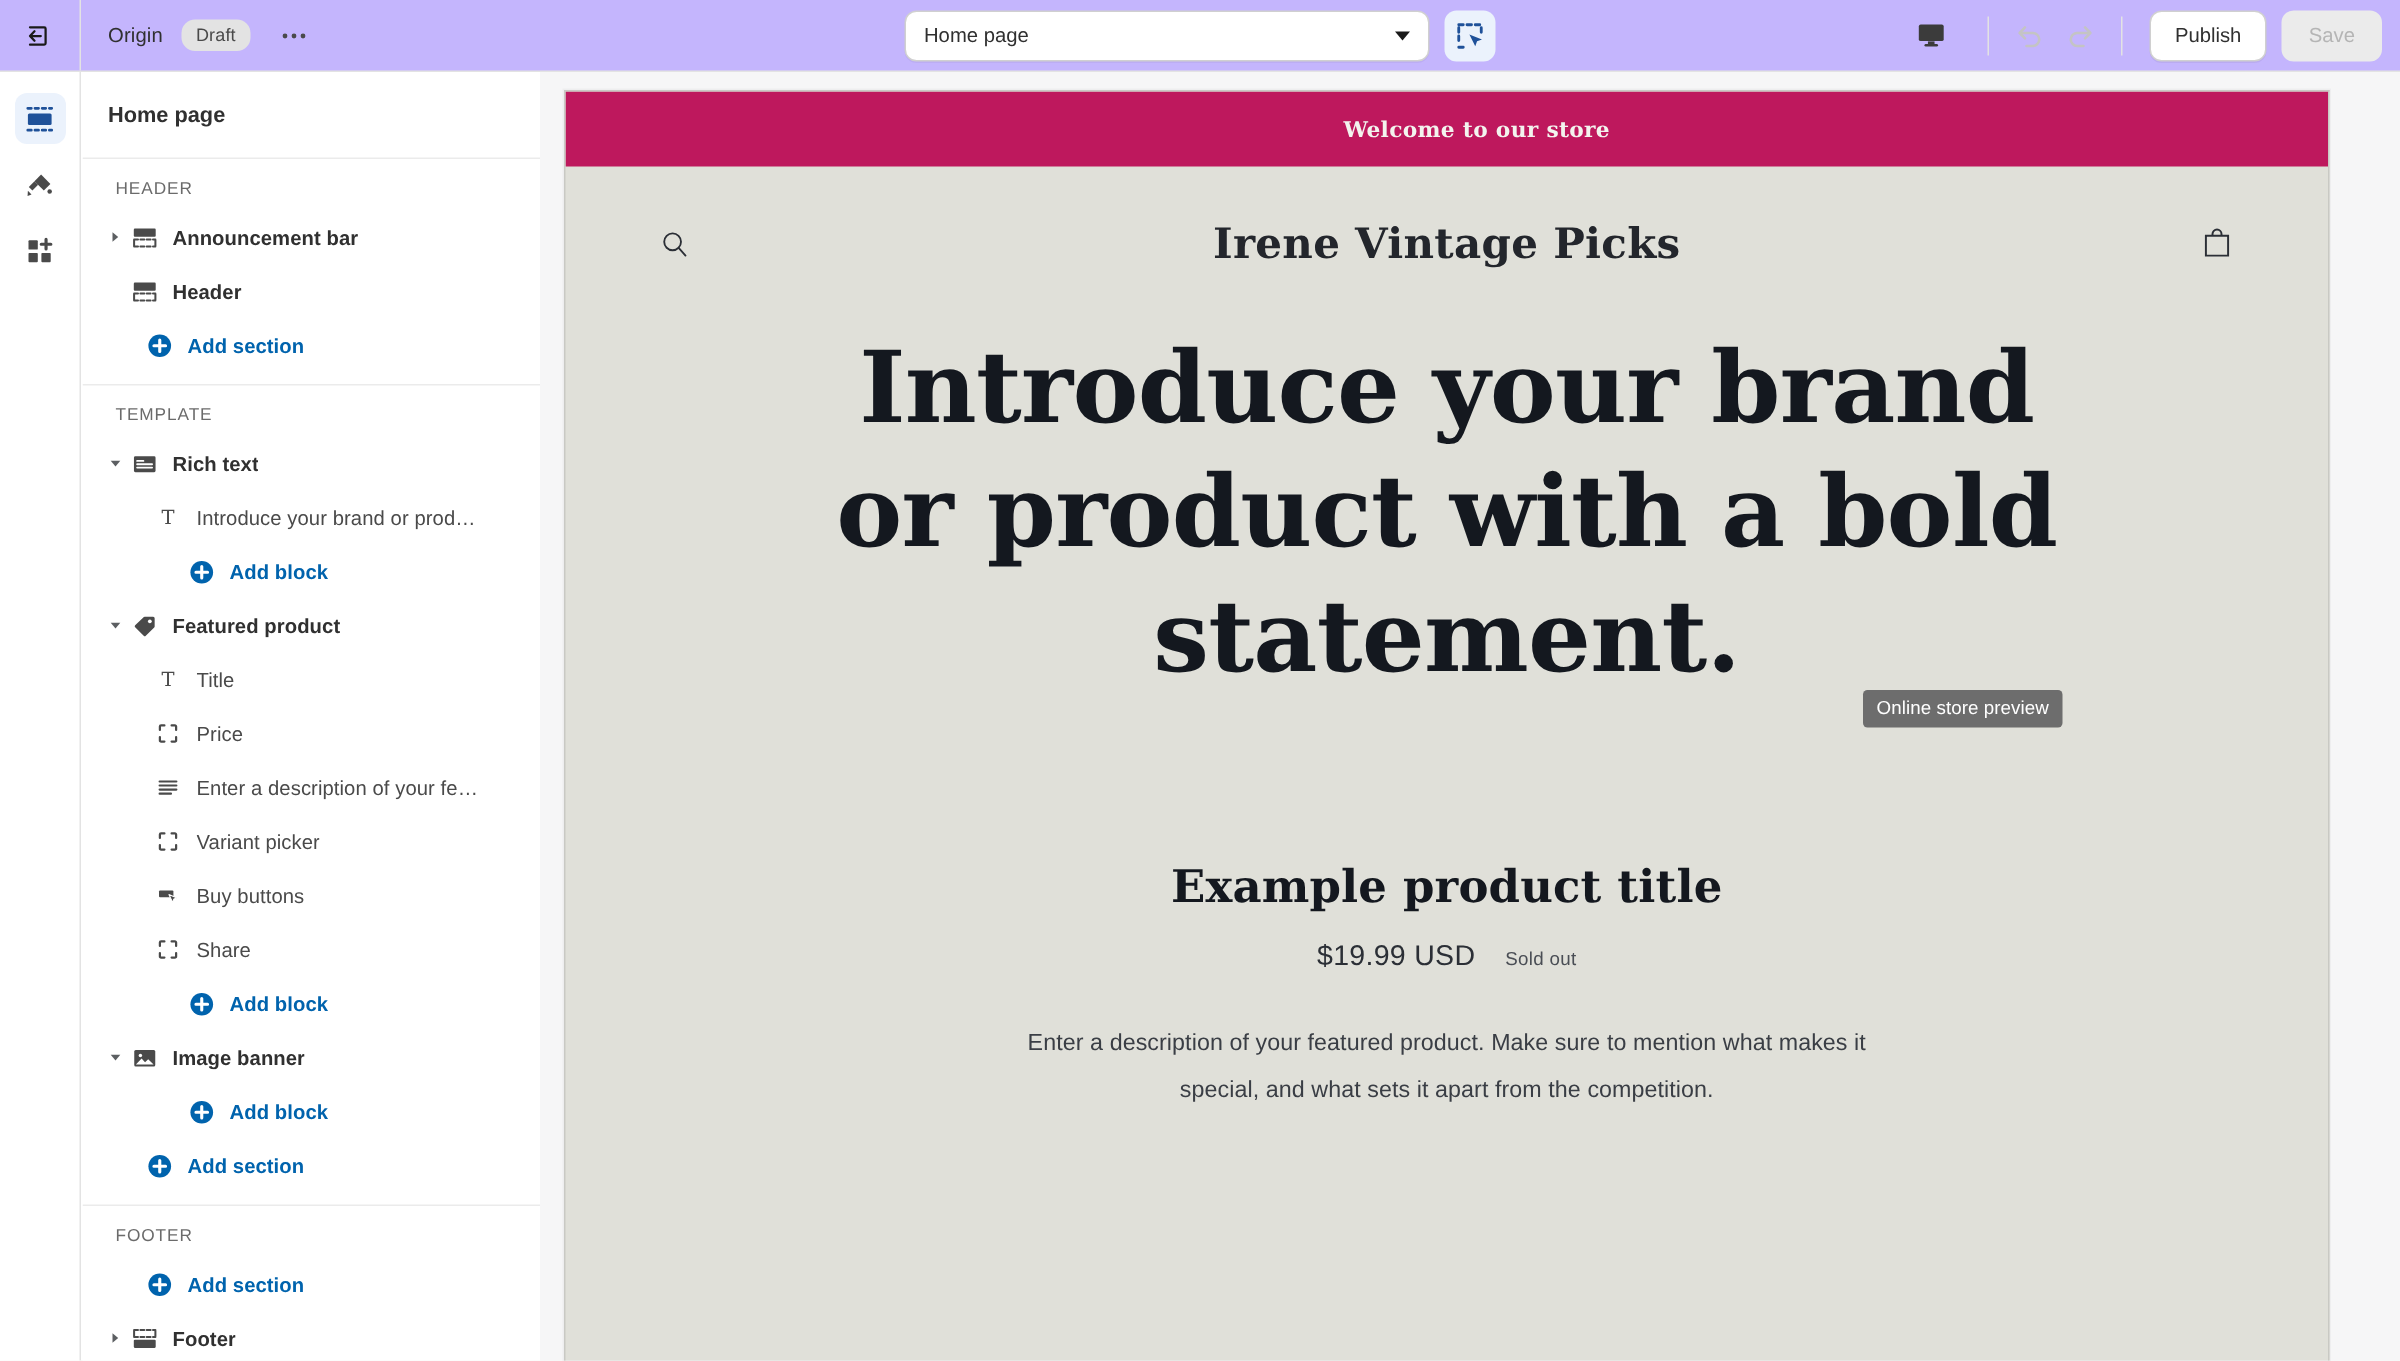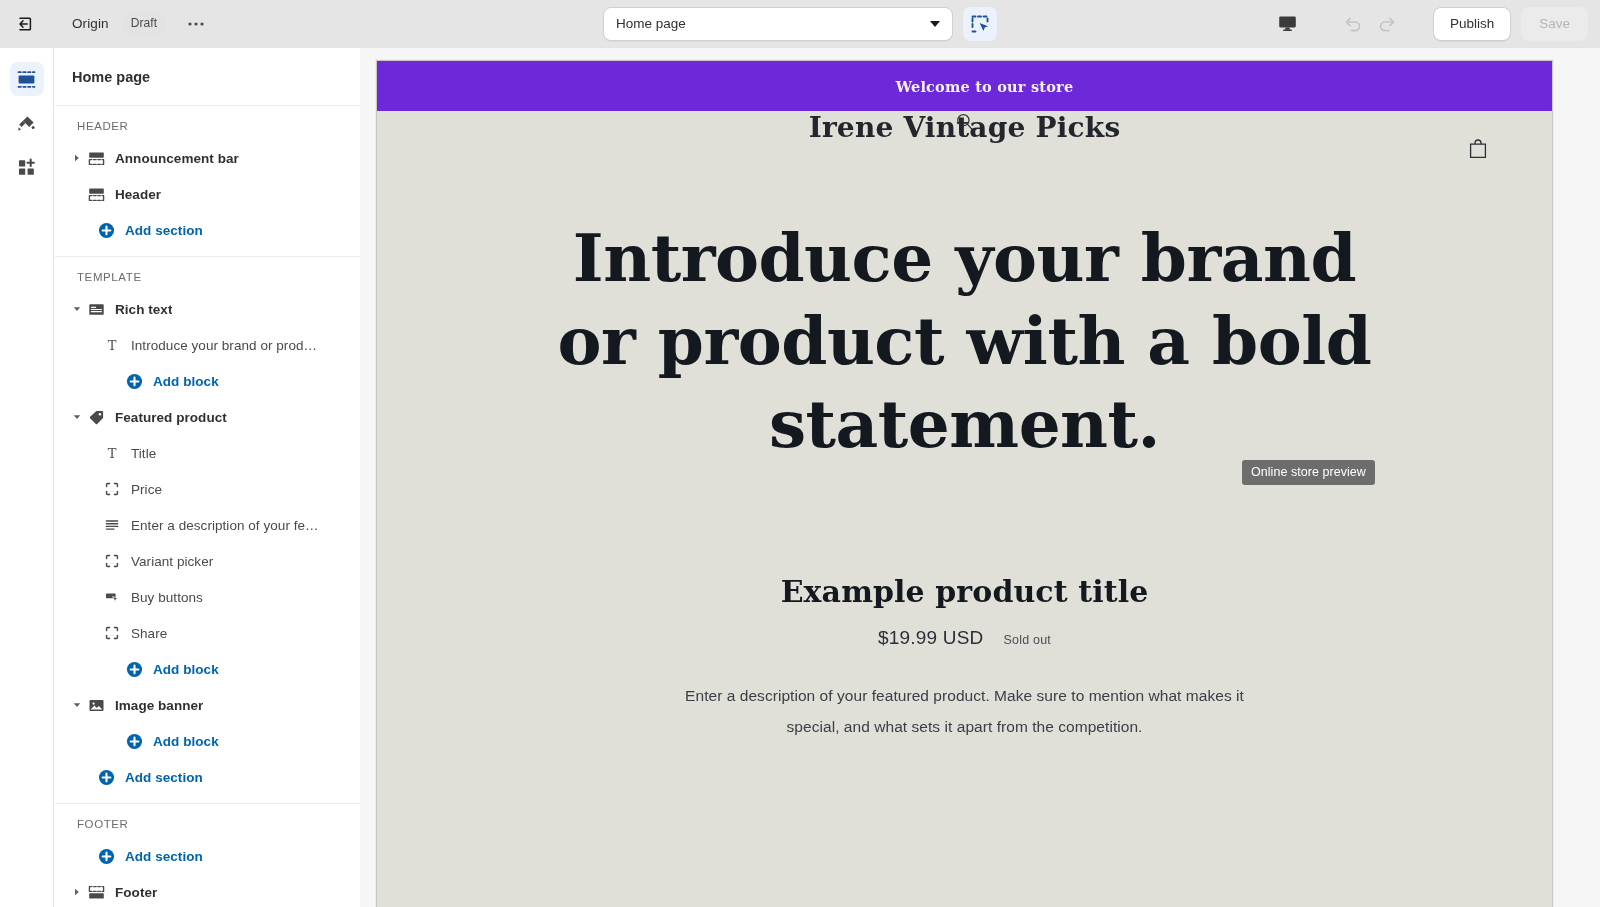--- a/index.html
+++ b/index.html
@@ -7,21 +7,21 @@
     width: 1600px; height: 907px;
     overflow: hidden;
     background: #fff;
     font-family: "Liberation Sans", sans-serif;
     -webkit-font-smoothing: antialiased;
   }
 
   
   .topbar {
     position: absolute; top: 0; left: 0; width: 1600px; height: 48px;
-    background: #e5e5e5; border-bottom: 1px solid #e3e3e3;
+    background: #c4b5fd; border-bottom: 1px solid #e3e3e3;
     display: flex; align-items: center;
   }
   .topbar-left {
     display: flex; align-items: center; height: 48px;
   }
   .exit-btn {
     width: 54px; height: 47px;
     display: flex; align-items: center; justify-content: center;
     border-right: 1px solid #e3e3e3;
     cursor: pointer;
@@ -140,30 +140,29 @@
     position: absolute; top: 48px; left: 360px; width: 1240px; height: 859px;
     background: #f6f6f7;
   }
   .preview {
     position: absolute; top: 60px; left: 376px; width: 1177px; height: 847px;
     background: #e0e0d9; overflow: hidden;
     border: 1px solid #c9c9c4; border-bottom: none;
     box-shadow: 0 0 0 1px rgba(0,0,0,.03);
   }
   .announce {
-    height: 50px; background: #6d28d9; color: #f3f3ee;
+    height: 50px; background: #be185d; color: #f3f3ee;
     display: flex; align-items: center; justify-content: center;
     font-family: "DejaVu Serif", serif; font-size: 14.5px; font-weight: 700;
     letter-spacing: .2px;
     padding-left: 40px;
   }
   .store-header {
-    height: 68px; display: flex; align-items: center; padding: 0 62px;
+    height: 68px; display: flex; align-items: flex-end; padding: 0 62px;
     position: relative;
-    flex-direction: column;
   }
   .store-logo {
     position: absolute; left: 0; right: 0; text-align: center;
     font-family: "DejaVu Serif", serif; font-weight: 700; font-size: 28px;
     color: #23262c; letter-spacing: .2px;
   }
   .hdr-icon { cursor: pointer; position: relative; z-index: 2; }
   .hdr-icon.right { margin-left: auto; }
 
   .hero {

